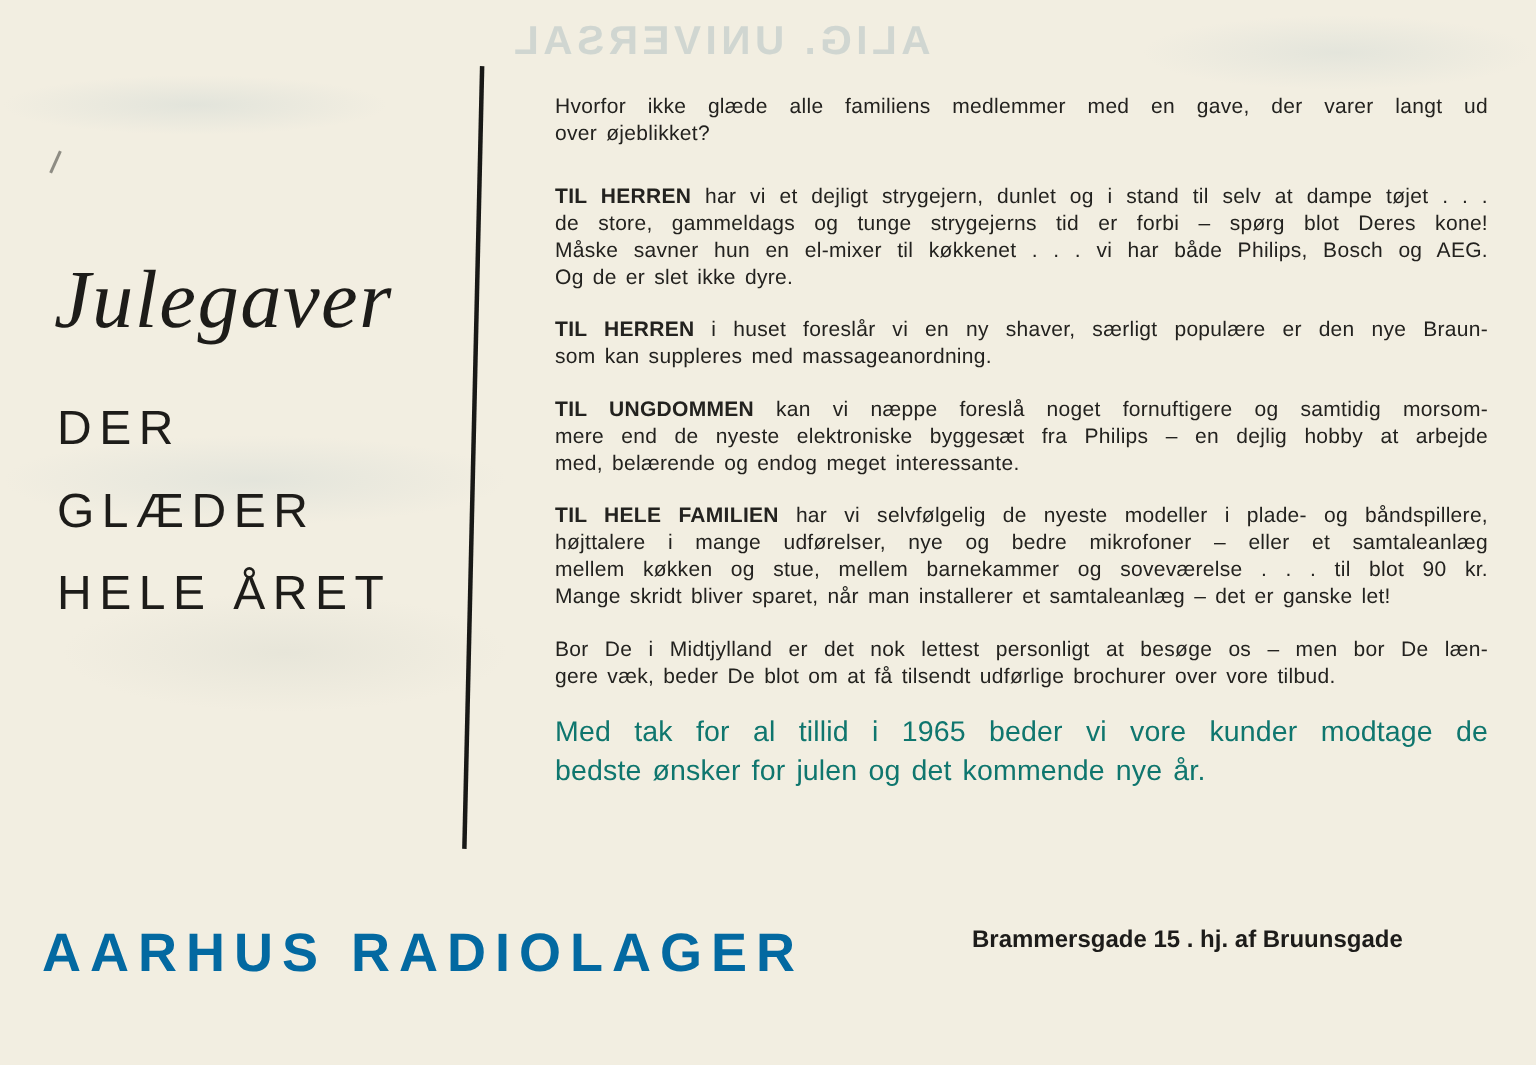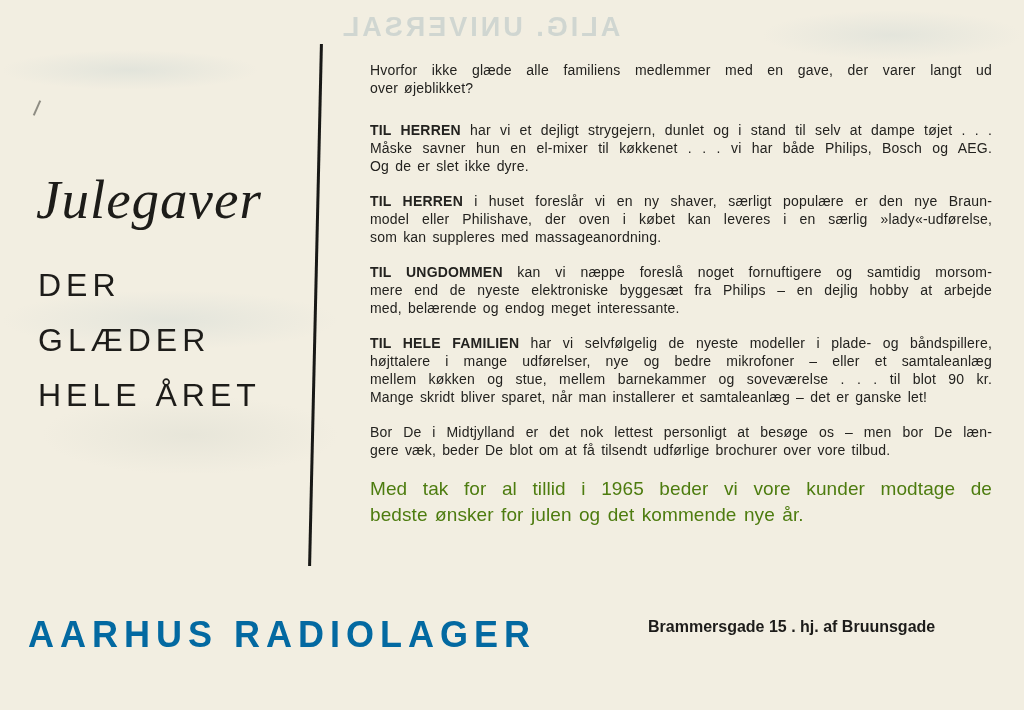--- a/index.html
+++ b/index.html
@@ -51,21 +51,21 @@
   }
   
   .body-col{
     position:absolute;left:370px;top:61px;width:622px;
     font-size:14px;line-height:18px;
     letter-spacing:0.2px;word-spacing:2px;
     color:#23221f;
   }
   .para{margin:0 0 17px 0;}
   .para.first{margin-bottom:24px;}
-  .para.large{font-size:19px;line-height:26px;letter-spacing:0.1px;color:#4d7c0f;}
+  .para.large{font-size:19px;line-height:26px;letter-spacing:0.1px;color:#0f766e;}
   .line{text-align:justify;text-align-last:justify;}
   .line.last{text-align:left;text-align-last:left;}
   .lead{font-weight:700;}
   
   .company{
     position:absolute;left:28px;top:608px;
     font-size:36px;line-height:54px;font-weight:700;letter-spacing:6px;
     color:#0369a1;white-space:nowrap;
   }
   .address{
@@ -97,26 +97,26 @@
 
   <div class="divider"></div>
 
   <div class="body-col" id="bodycol">
       <div class="para first">
         <div class="line">Hvorfor ikke glæde alle familiens medlemmer med en gave, der varer langt ud</div>
         <div class="line last">over øjeblikket?</div>
       </div>
       <div class="para">
         <div class="line"><span class="lead">TIL HERREN</span> har vi et dejligt strygejern, dunlet og i stand til selv at dampe tøjet . . .</div>
+        <div class="line">de store, gammeldags og tunge strygejerns tid er forbi – spørg blot Deres kone!</div>
         <div class="line">Måske savner hun en el-mixer til køkkenet . . . vi har både Philips, Bosch og AEG.</div>
         <div class="line last">Og de er slet ikke dyre.</div>
       </div>
       <div class="para">
         <div class="line"><span class="lead">TIL HERREN</span> i huset foreslår vi en ny shaver, særligt populære er den nye Braun-</div>
-        <div class="line">model eller Philishave, der oven i købet kan leveres i en særlig »lady«-udførelse,</div>
         <div class="line last">som kan suppleres med massageanordning.</div>
       </div>
       <div class="para">
         <div class="line"><span class="lead">TIL UNGDOMMEN</span> kan vi næppe foreslå noget fornuftigere og samtidig morsom-</div>
         <div class="line">mere end de nyeste elektroniske byggesæt fra Philips – en dejlig hobby at arbejde</div>
         <div class="line last">med, belærende og endog meget interessante.</div>
       </div>
       <div class="para">
         <div class="line"><span class="lead">TIL HELE FAMILIEN</span> har vi selvfølgelig de nyeste modeller i plade- og båndspillere,</div>
         <div class="line">højttalere i mange udførelser, nye og bedre mikrofoner – eller et samtaleanlæg</div>

